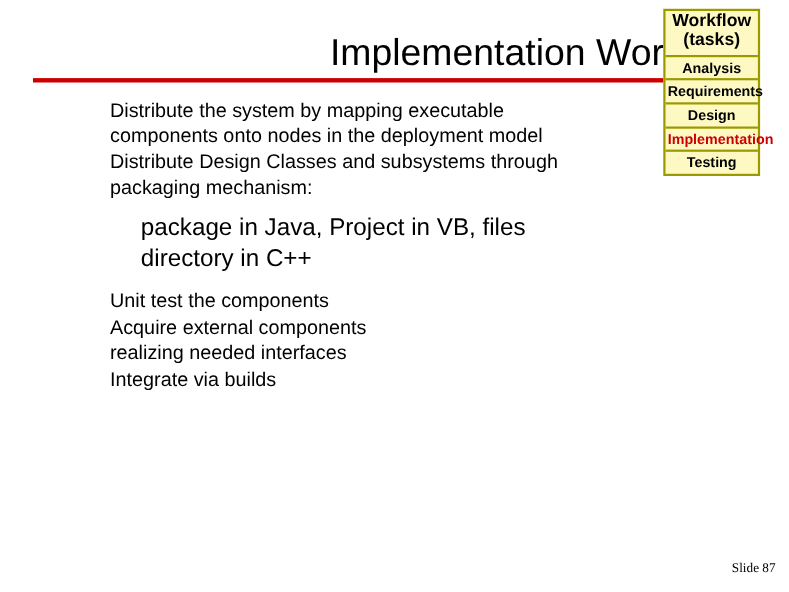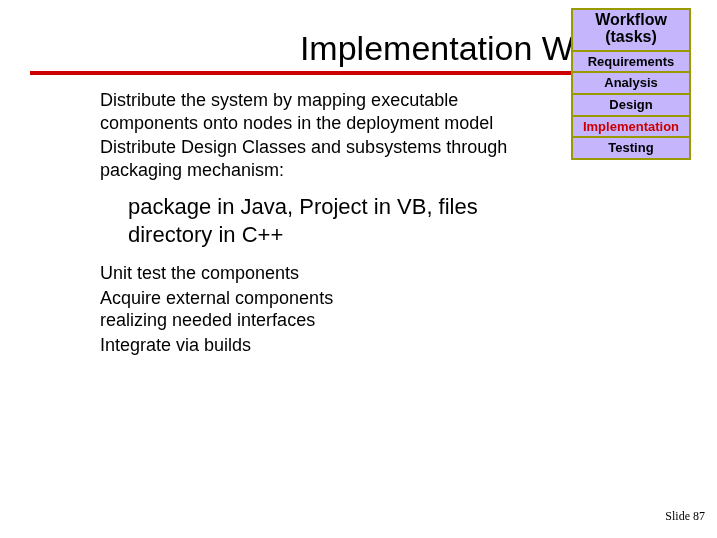--- a/index.html
+++ b/index.html
@@ -34,23 +34,23 @@
   .red-line {
     height: 4px;
     background: #cc0000;
     width: 100%;
     margin-top: 4px;
   }
   .workflow-box {
     position: absolute;
     top: 8px;
     right: 26px;
-    width: 120px;
+    width: 88px;
     border: 2px solid #999900;
-    background: #c4b5fd;
+    background: #fef9c3;
     z-index: 5;
   }
   .workflow-header {
     font-weight: bold;
     font-size: 16px;
     text-align: center;
     line-height: 1.05;
     padding: 2px 2px 4px 2px;
     border-bottom: 2px solid #999900;
   }
@@ -94,22 +94,22 @@
 
 <div class="slide">
 
   <div class="title-row">
     <div class="title">Implementation Workflow</div>
   </div>
   <div class="red-line"></div>
 
   <div class="workflow-box">
     <div class="workflow-header">Workflow (tasks)</div>
+    <div class="workflow-item">Analysis</div>
     <div class="workflow-item">Requirements</div>
-    <div class="workflow-item">Analysis</div>
     <div class="workflow-item">Design</div>
     <div class="workflow-item current">Implementation</div>
     <div class="workflow-item">Testing</div>
   </div>
 
   <div class="body-area">
     <div class="body-item">Distribute the system by mapping executable components onto nodes in the deployment model</div>
     <div class="body-item">Distribute Design Classes and subsystems through packaging mechanism:</div>
     <div class="sub-block">package in Java, Project in VB, files directory in C++</div>
     <div class="lower-list">

